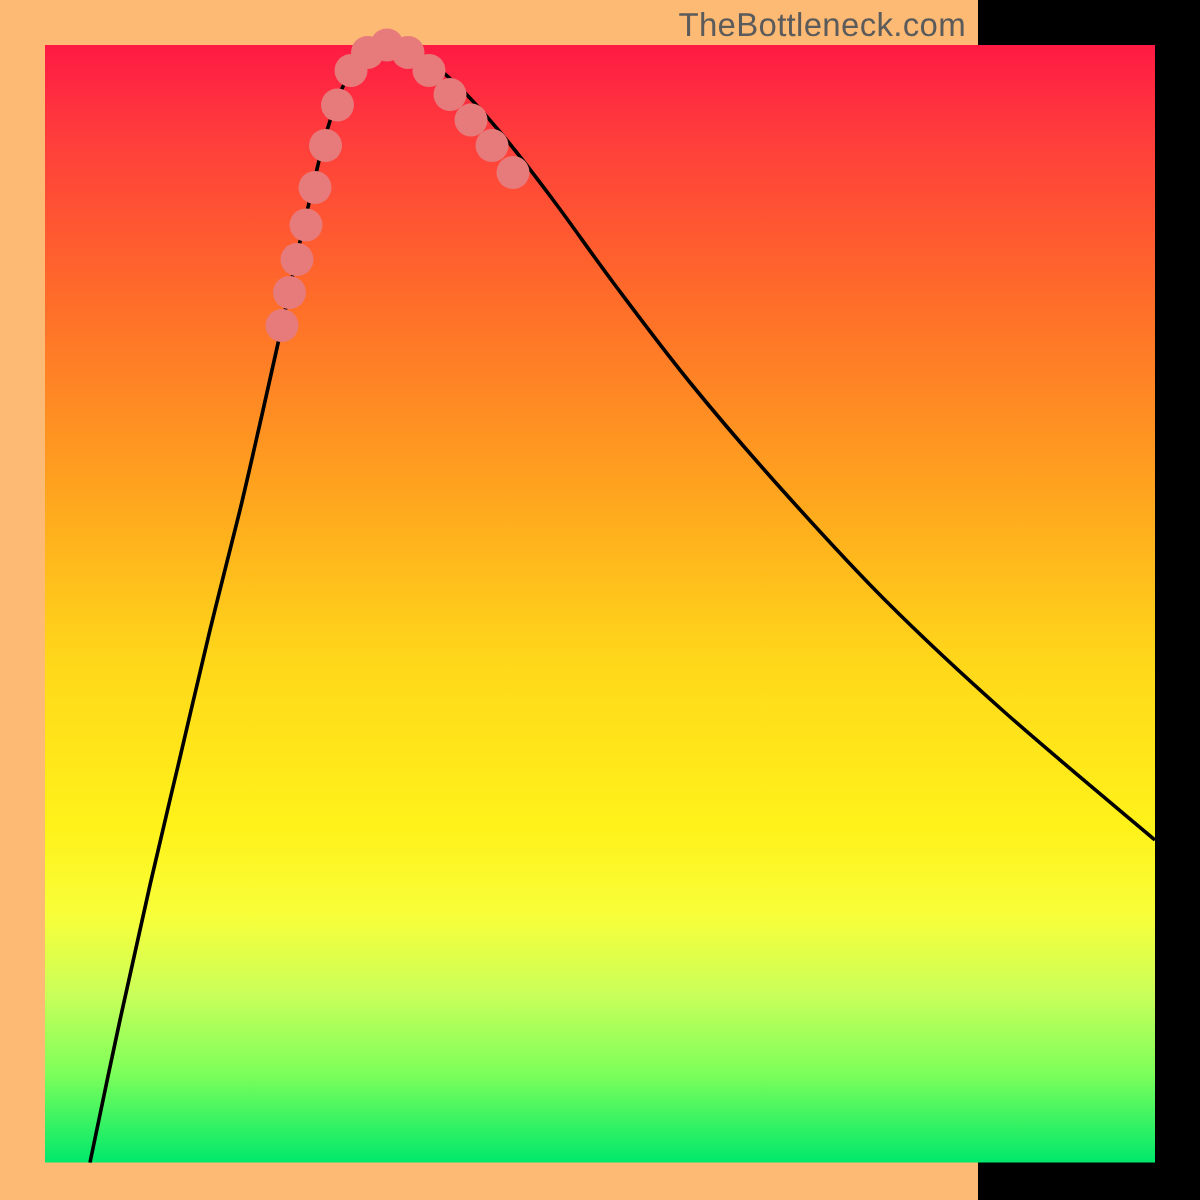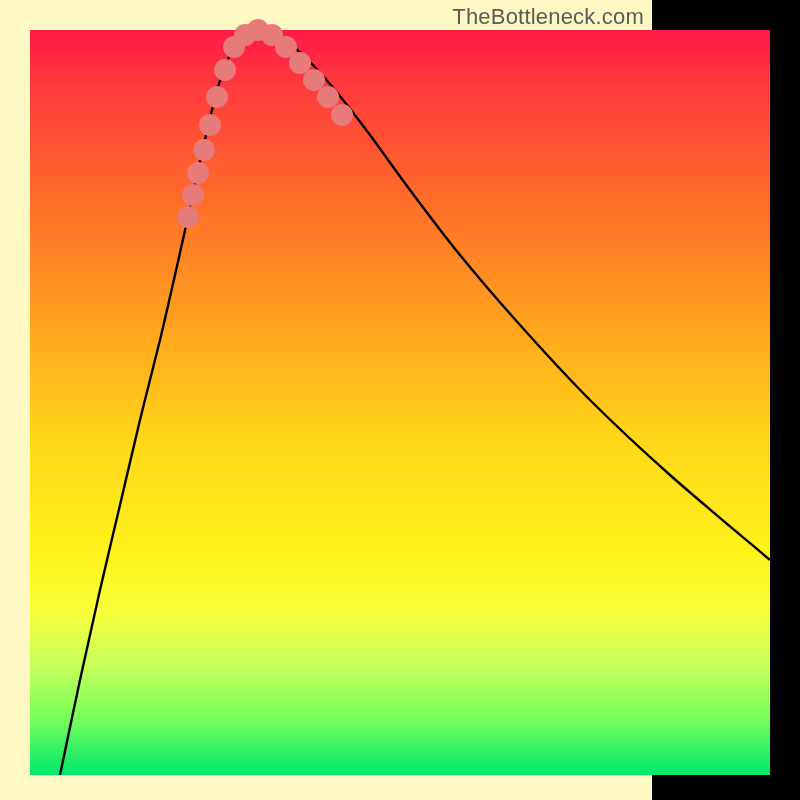--- a/index.html
+++ b/index.html
@@ -9,21 +9,21 @@
     height: 800px;
     overflow: hidden;
     background: #000;
     font-family: Arial, Helvetica, sans-serif;
   }
   .frame {
     position: absolute;
     left: 0; top: 0;
     width: 652px;
     height: 800px;
-    background: #fef9c3;
+    background: #fdba74;
     text-align: right;
   }
   .plot {
     position: absolute;
     left: 30px;
     top: 30px;
     width: 740px;
     height: 745px;
     background: linear-gradient(to bottom,
       #ff1a44 0%,

